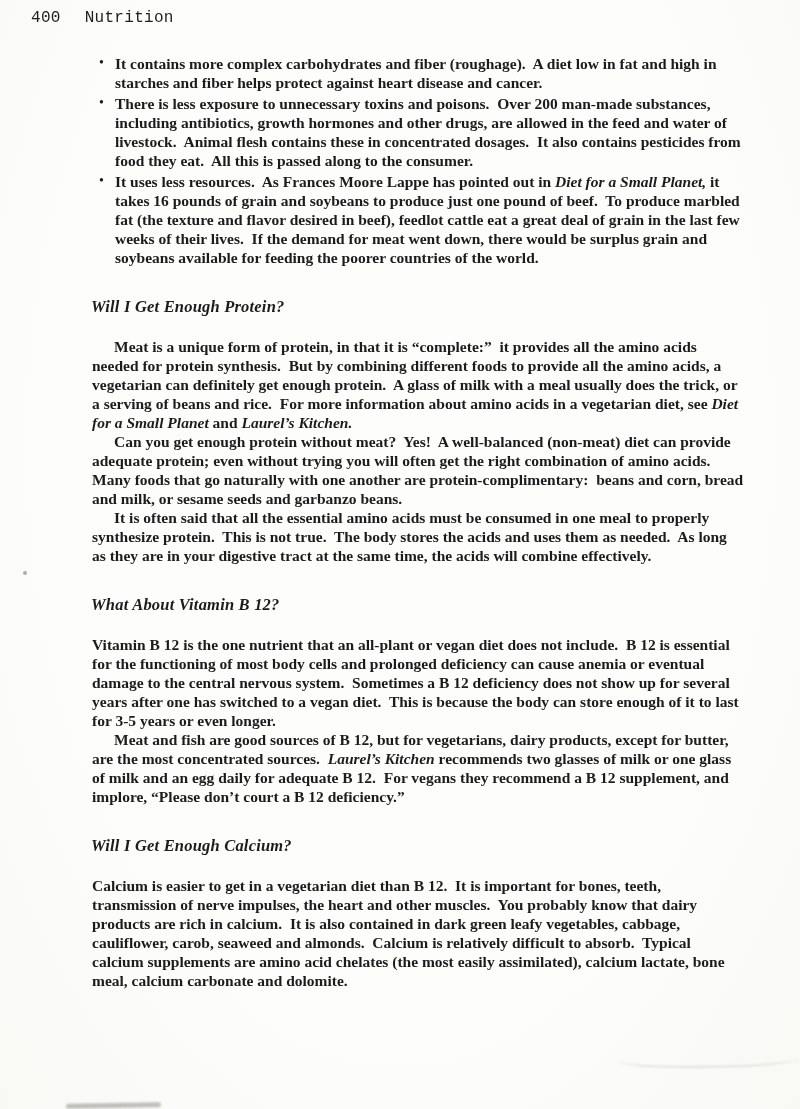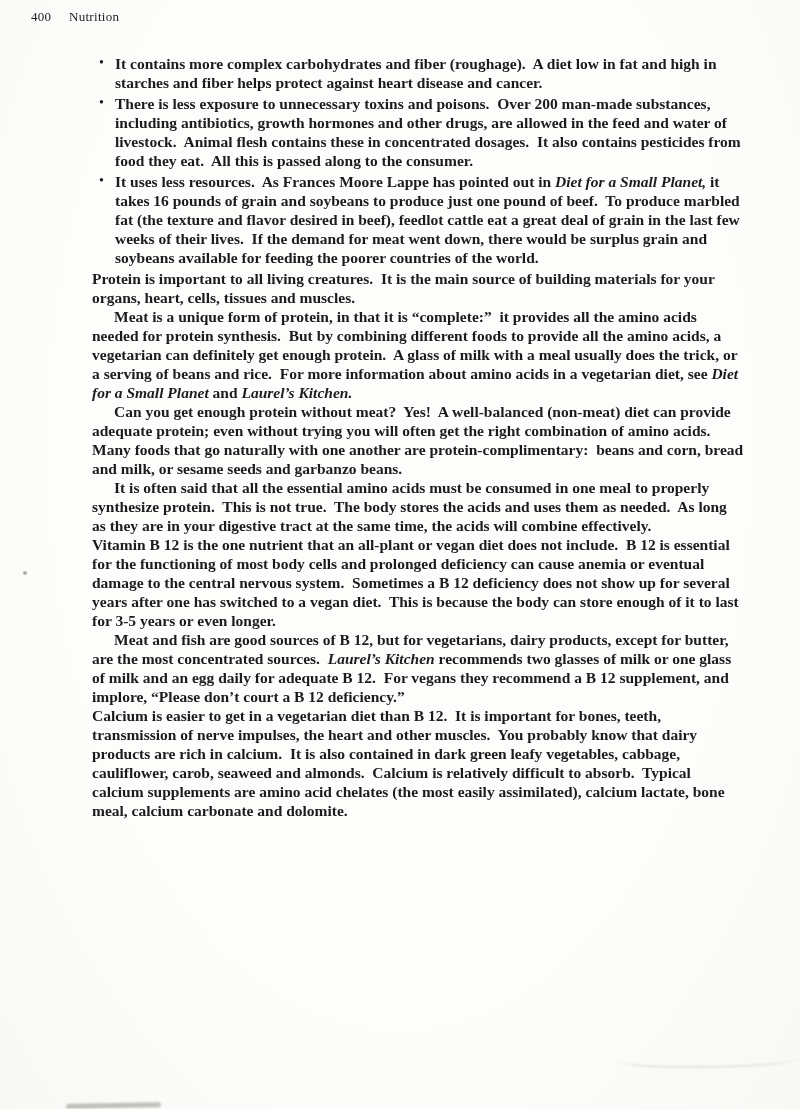--- a/index.html
+++ b/index.html
@@ -12,22 +12,22 @@
     overflow: hidden;
     position: relative;
   }
   .page {
     position: absolute; inset: 0;
     background: radial-gradient(ellipse at 50% 40%, #fdfdfc 60%, #f8f8f5 100%);
   }
   
   .running-head {
     position: absolute; top: 9px; left: 31px;
-    font-family: Liberation Serif, serif;
-    font-size: 13px; letter-spacing: 0.3px;
+    font-family: Liberation Mono, monospace;
+    font-size: 16px; letter-spacing: 0.3px;
     color: #1e1e1e;
   }
   .running-head .page-num { margin-right: 14px; }
   
   .content {
     position: absolute; top: 54px; left: 92px; width: 652px;
     font-size: 15.5px; line-height: 19px;
     text-rendering: optimizeLegibility;
   }
   .content .run { white-space: pre-wrap; font-weight: bold; }
@@ -75,26 +75,28 @@
     <span class="page-num">400</span>
     <span class="chapter-title">Nutrition</span>
   </header>
 
   <main class="content">
       <div class="bullet-list">
         <div class="bullet-row"><span class="bullet-marker">•</span><span class="bullet-text"><span class="run">It contains more complex carbohydrates and fiber (roughage).  A diet low in fat and high in starches and fiber helps protect against heart disease and cancer.</span></span></div>
         <div class="bullet-row"><span class="bullet-marker">•</span><span class="bullet-text"><span class="run">There is less exposure to unnecessary toxins and poisons.  Over 200 man-made substances, including antibiotics, growth hormones and other drugs, are allowed in the feed and water of livestock.  Animal flesh contains these in concentrated dosages.  It also contains pesticides from food they eat.  All this is passed along to the consumer.</span></span></div>
         <div class="bullet-row"><span class="bullet-marker">•</span><span class="bullet-text"><span class="run">It uses less resources.  As Frances Moore Lappe has pointed out in </span><span class="run italic">Diet for a Small Planet,</span><span class="run"> it takes 16 pounds of grain and soybeans to produce just one pound of beef.  To produce marbled fat (the texture and flavor desired in beef), feedlot cattle eat a great deal of grain in the last few weeks of their lives.  If the demand for meat went down, there would be surplus grain and soybeans available for feeding the poorer countries of the world.</span></span></div>
       </div>
-      <p class="para"><span class="run">Protein is important to all living creatures.  It is the main source of building materials for your organs, heart, cells, tissues and muscles.</span></p>
+      <h2 class="section-heading">Will I Get Enough Protein?</h2>
       <p class="para indent"><span class="run">Meat is a unique form of protein, in that it is “complete:”  it provides all the amino acids needed for protein synthesis.  But by combining different foods to provide all the amino acids, a vegetarian can definitely get enough protein.  A glass of milk with a meal usually does the trick, or a serving of beans and rice.  For more information about amino acids in a vegetarian diet, see </span><span class="run italic">Diet for a Small Planet</span><span class="run"> and </span><span class="run italic">Laurel’s Kitchen.</span></p>
       <p class="para indent"><span class="run">Can you get enough protein without meat?  Yes!  A well-balanced (non-meat) diet can provide adequate protein; even without trying you will often get the right combination of amino acids.  Many foods that go naturally with one another are protein-complimentary:  beans and corn, bread and milk, or sesame seeds and garbanzo beans.</span></p>
       <p class="para indent"><span class="run">It is often said that all the essential amino acids must be consumed in one meal to properly synthesize protein.  This is not true.  The body stores the acids and uses them as needed.  As long as they are in your digestive tract at the same time, the acids will combine effectively.</span></p>
+      <h2 class="section-heading">What About Vitamin B 12?</h2>
       <p class="para"><span class="run">Vitamin B 12 is the one nutrient that an all-plant or vegan diet does not include.  B 12 is essential for the functioning of most body cells and prolonged deficiency can cause anemia or eventual damage to the central nervous system.  Sometimes a B 12 deficiency does not show up for several years after one has switched to a vegan diet.  This is because the body can store enough of it to last for 3-5 years or even longer.</span></p>
       <p class="para indent"><span class="run">Meat and fish are good sources of B 12, but for vegetarians, dairy products, except for butter, are the most concentrated sources.  </span><span class="run italic">Laurel’s Kitchen</span><span class="run"> recommends two glasses of milk or one glass of milk and an egg daily for adequate B 12.  For vegans they recommend a B 12 supplement, and implore, “Please don’t court a B 12 deficiency.”</span></p>
+      <h2 class="section-heading">Will I Get Enough Calcium?</h2>
       <p class="para"><span class="run">Calcium is easier to get in a vegetarian diet than B 12.  It is important for bones, teeth, transmission of nerve impulses, the heart and other muscles.  You probably know that dairy products are rich in calcium.  It is also contained in dark green leafy vegetables, cabbage, cauliflower, carob, seaweed and almonds.  Calcium is relatively difficult to absorb.  Typical calcium supplements are amino acid chelates (the most easily assimilated), calcium lactate, bone meal, calcium carbonate and dolomite.</span></p>
     </main>
 
   <div class="speck"></div>
   <div class="smudge-bottom"></div>
   <div class="smudge-corner"></div>
 
 </div>
 
 </body></html>

